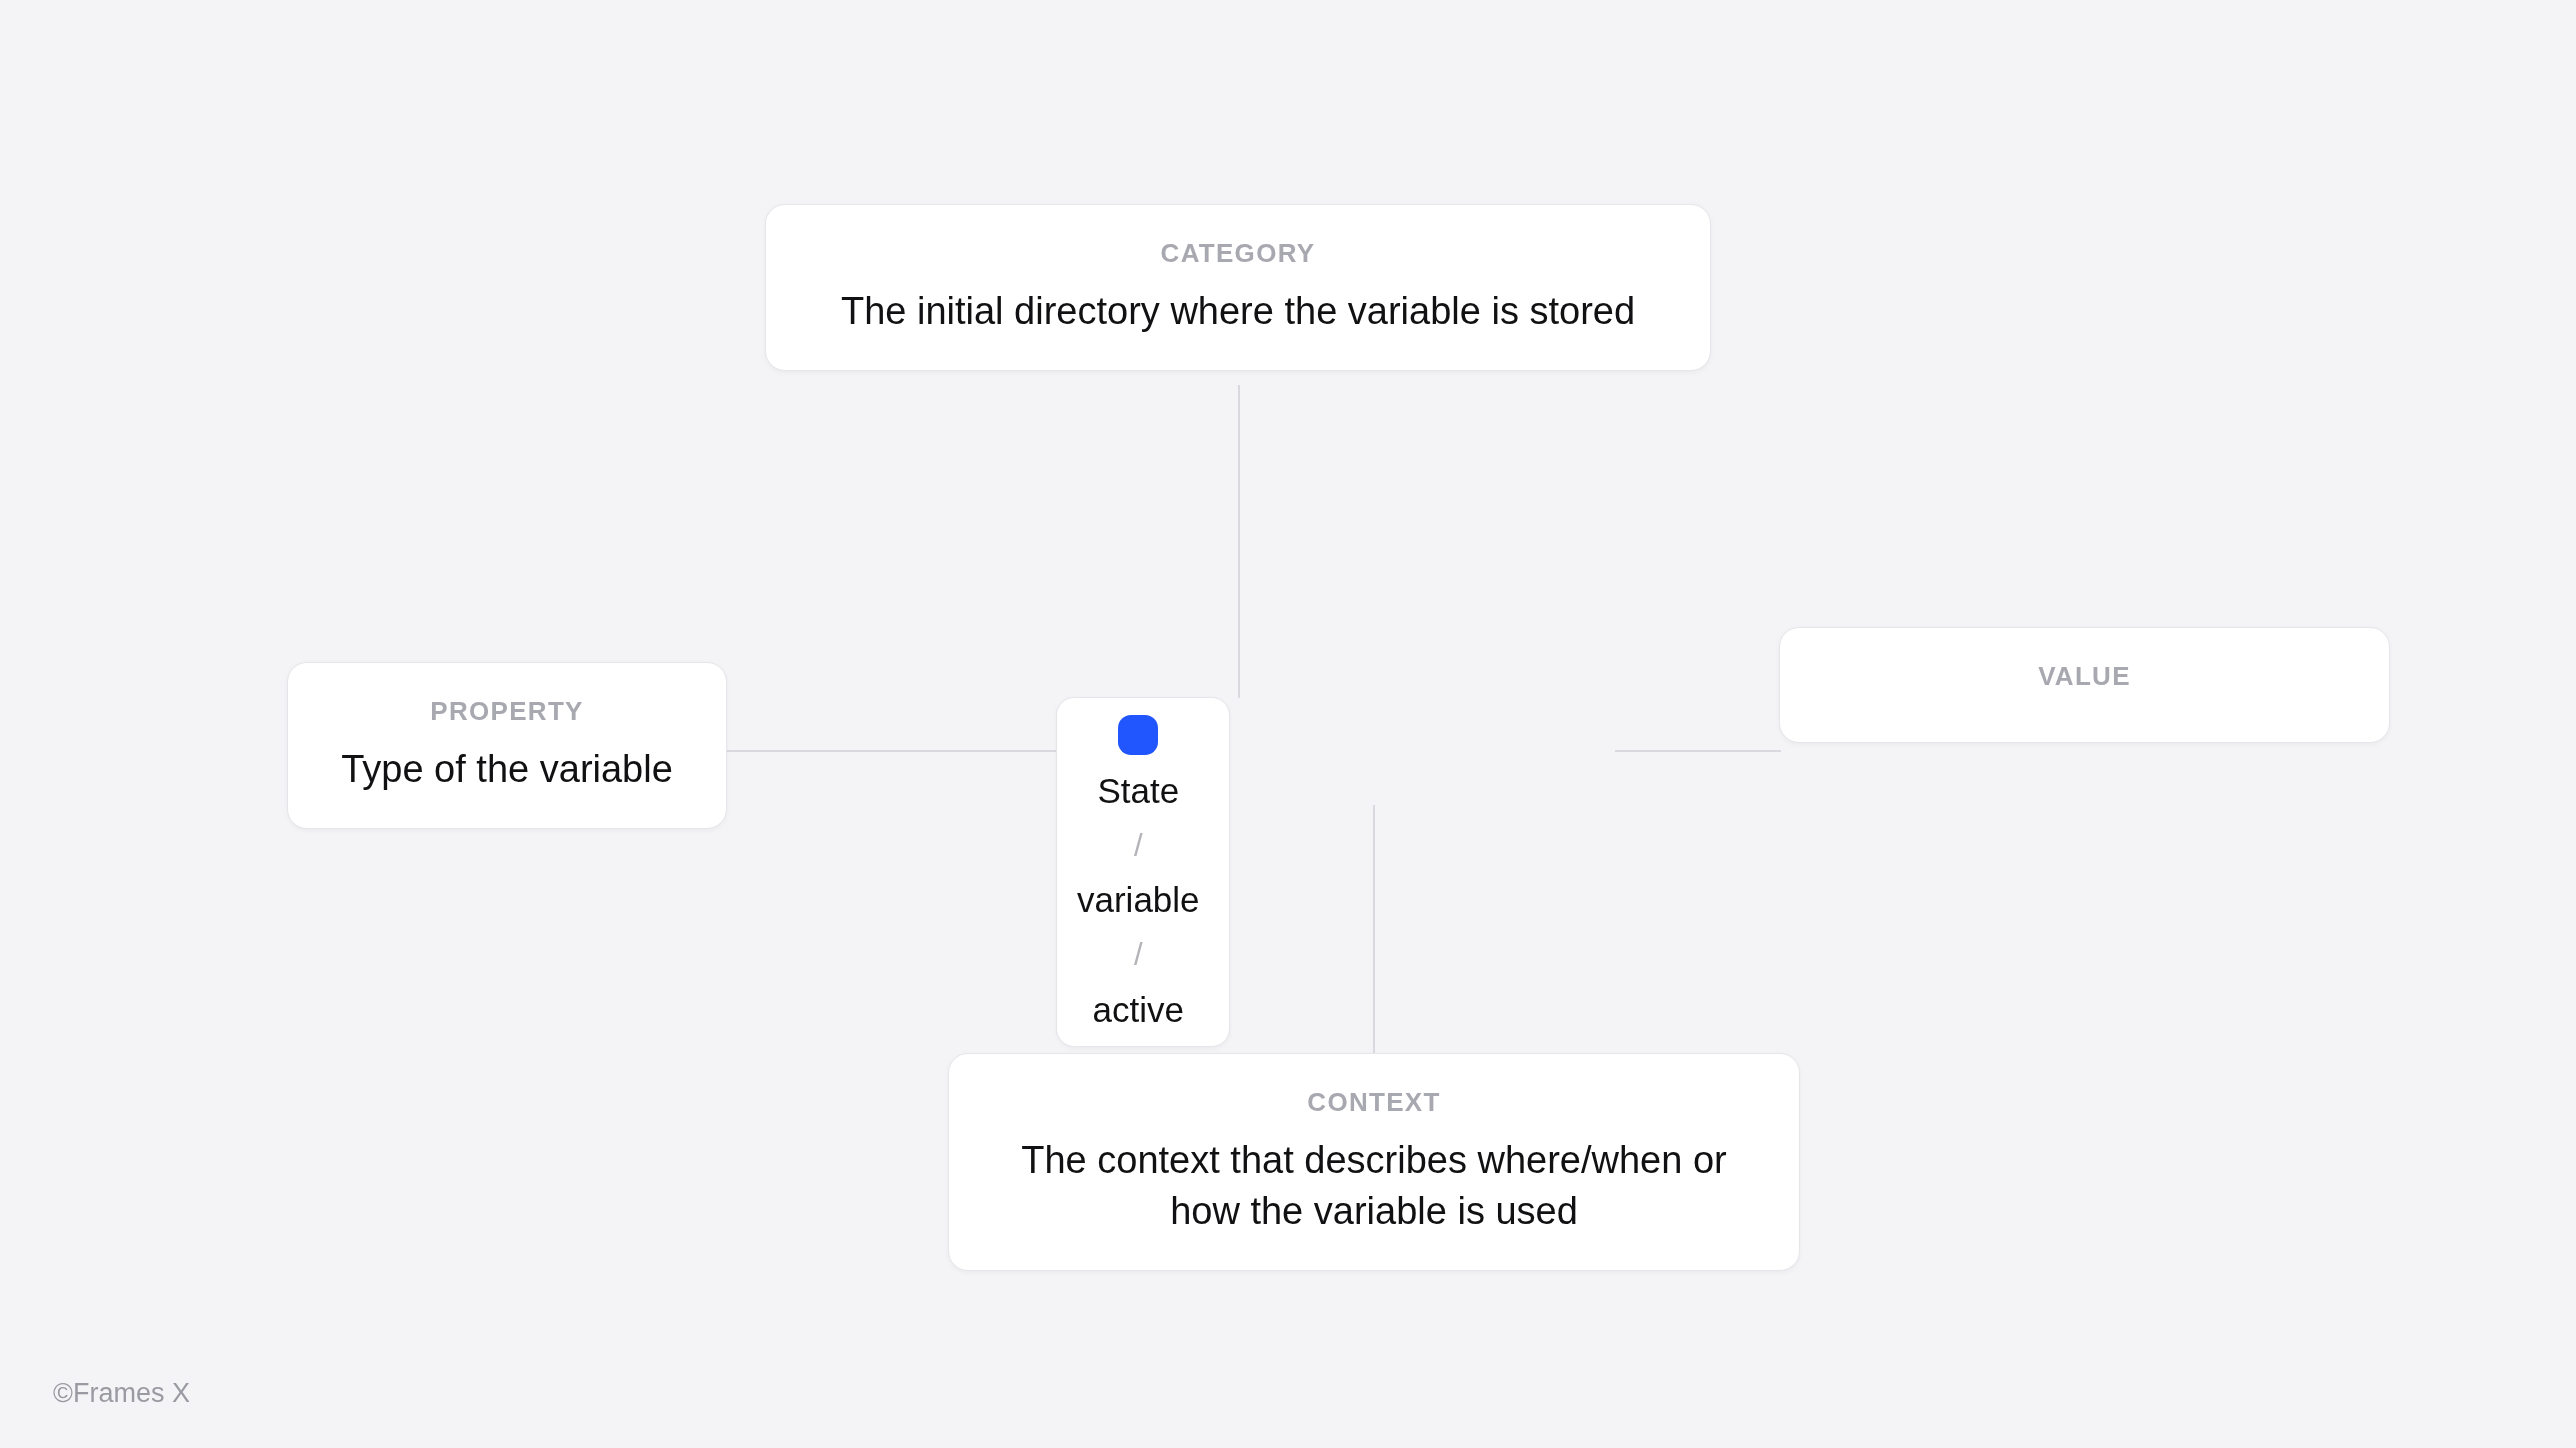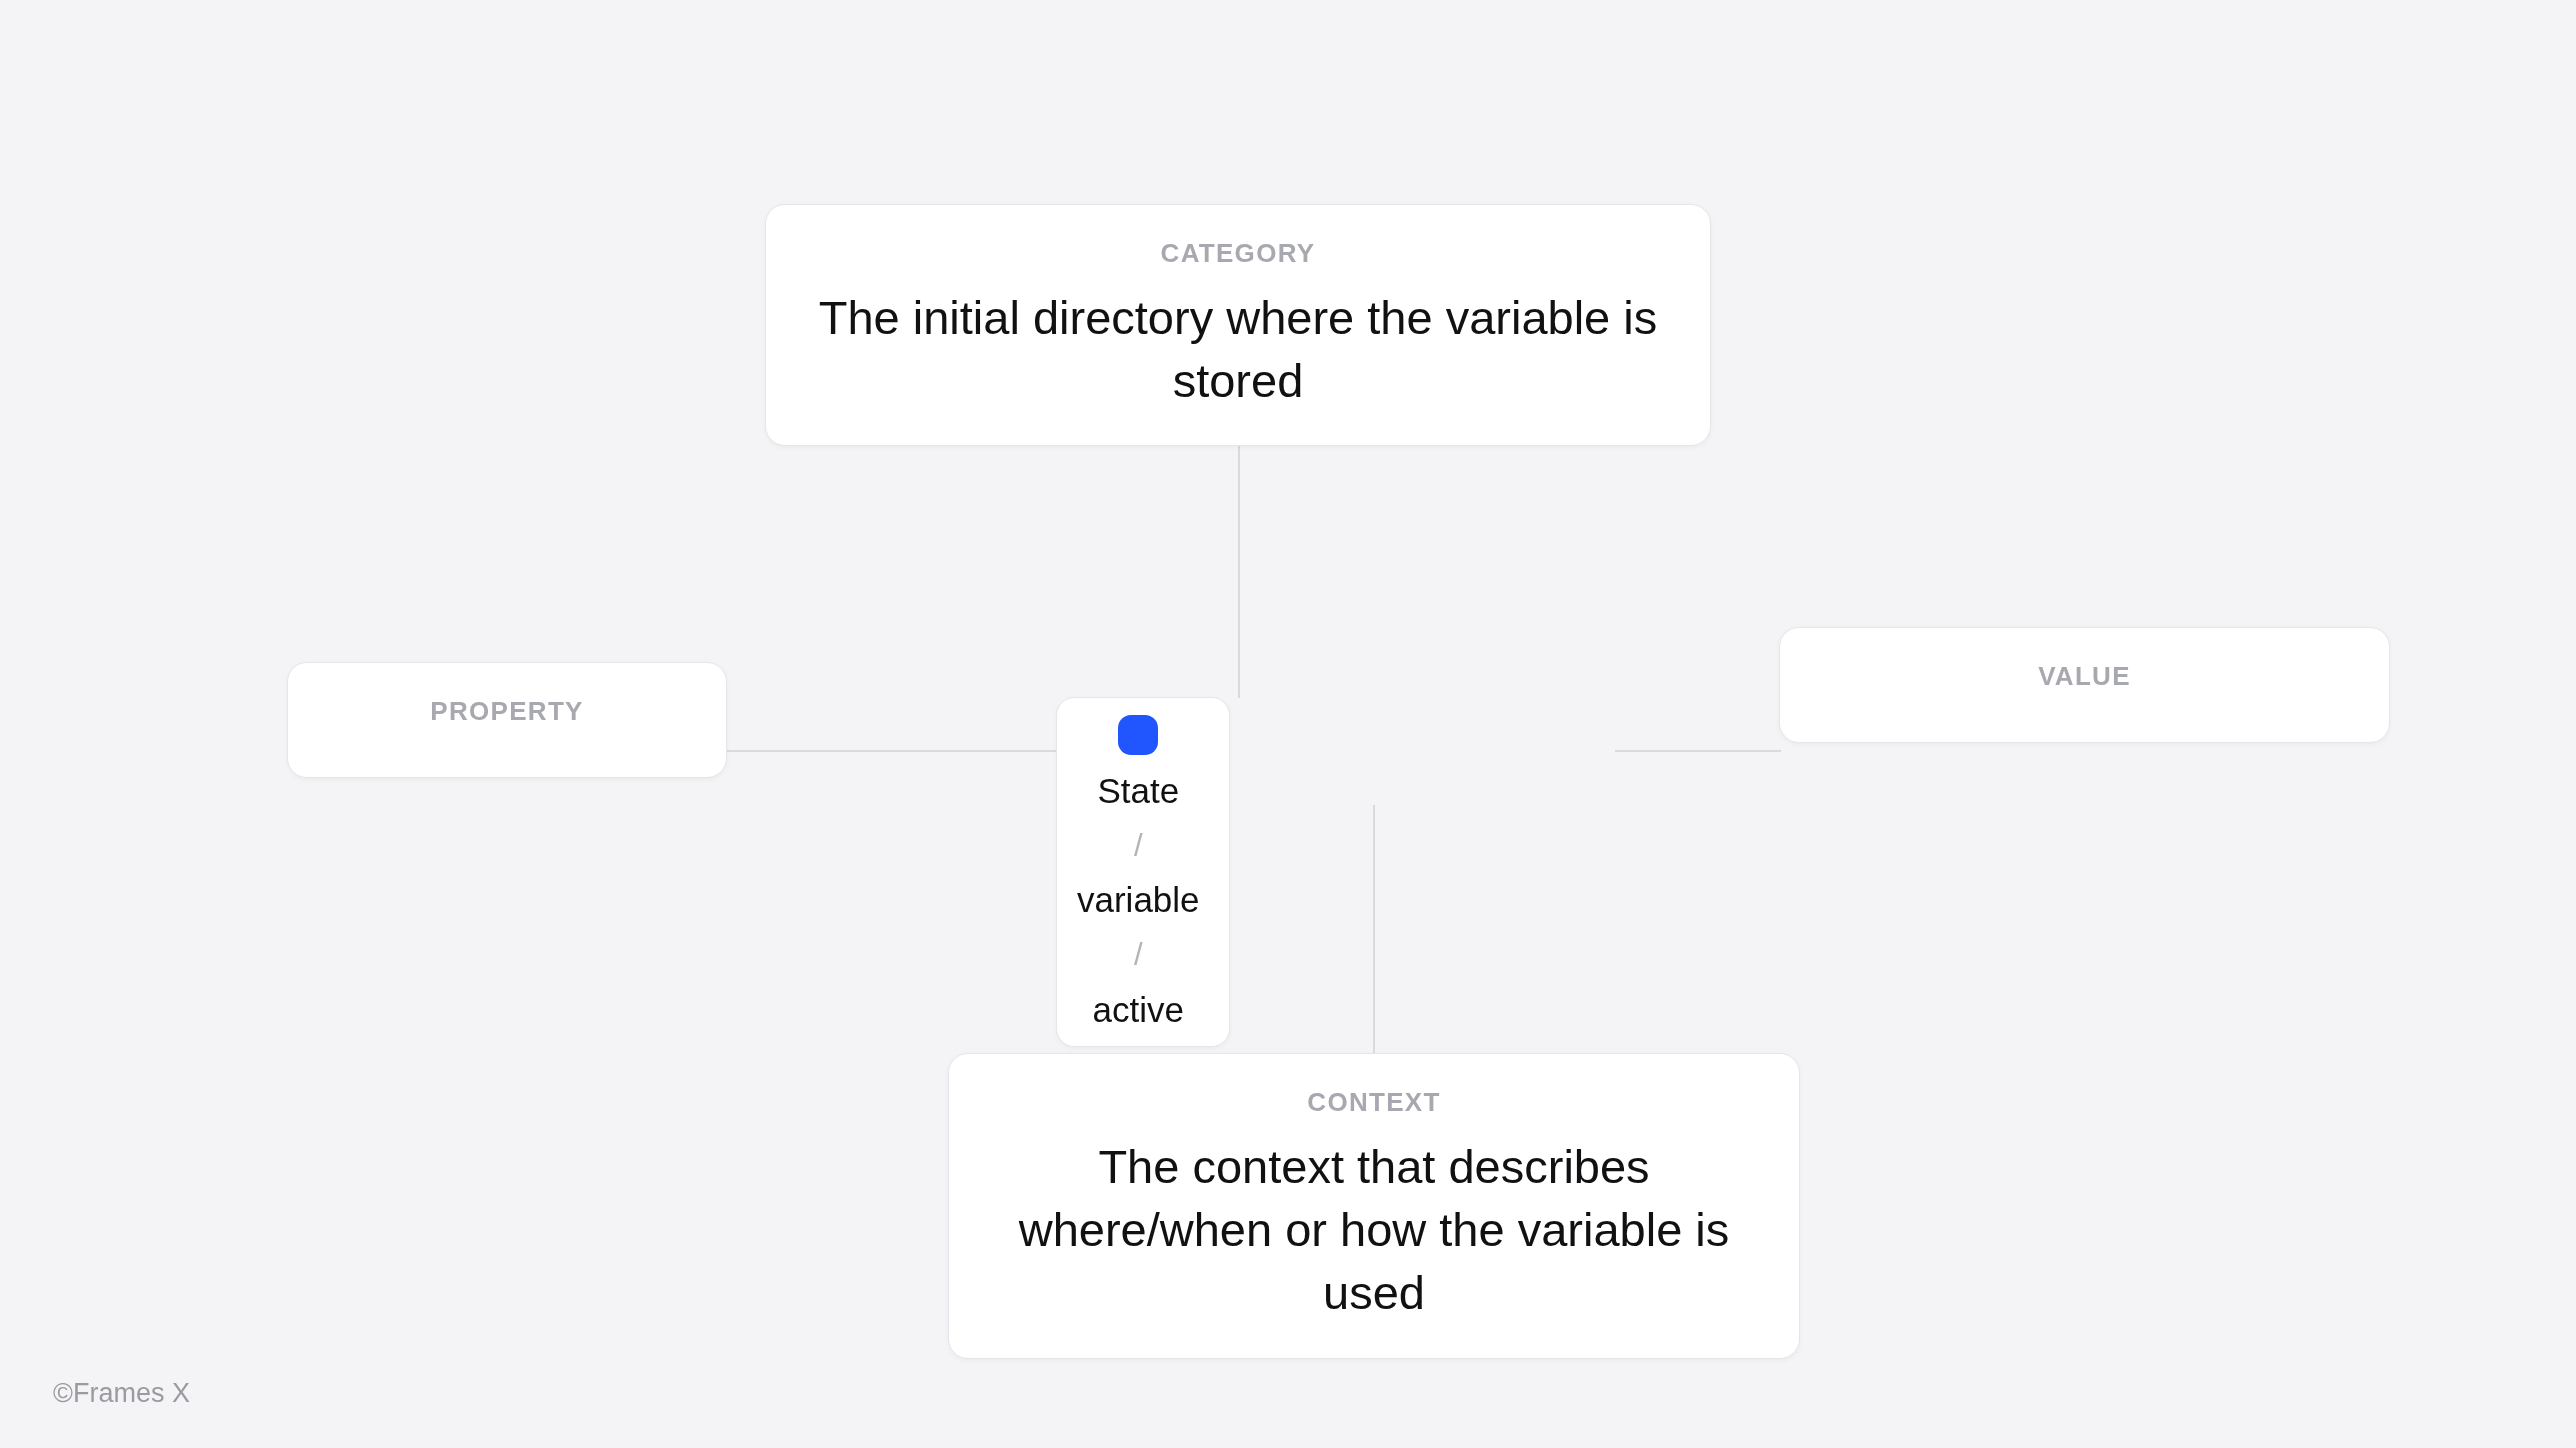--- a/index.html
+++ b/index.html
@@ -41,21 +41,21 @@
     text-align: center;
   }
   .card .label {
     font-size: 26px;
     font-weight: 600;
     letter-spacing: 1.3px;
     color: var(--label-color);
     margin-bottom: 16.6px;
   }
   .card .desc {
-    font-size: 47px;
+    font-size: 38px;
     font-weight: 500;
     color: var(--text-color);
     line-height: 1.35;
   }
   .token {
     position: absolute;
     display: flex;
     align-items: center;
     gap: 16.6px;
     background: var(--card-bg);
@@ -163,20 +163,21 @@
   <div class="connector" id="conn-left"></div>
   <div class="connector" id="conn-right"></div>
 
   <div class="card" id="card-category">
     <div class="label">CATEGORY</div>
     <div class="desc">The initial directory where the variable is stored</div>
   </div>
 
   <div class="card" id="card-property">
     <div class="label">PROPERTY</div>
+    <div class="desc">Type of the variable</div>
   </div>
 
   <div class="card" id="card-value">
     <div class="label">VALUE</div>
   </div>
 
   <div class="card" id="card-context">
     <div class="label">CONTEXT</div>
     <div class="desc">The context that describes where/when or how the variable is used</div>
   </div>

